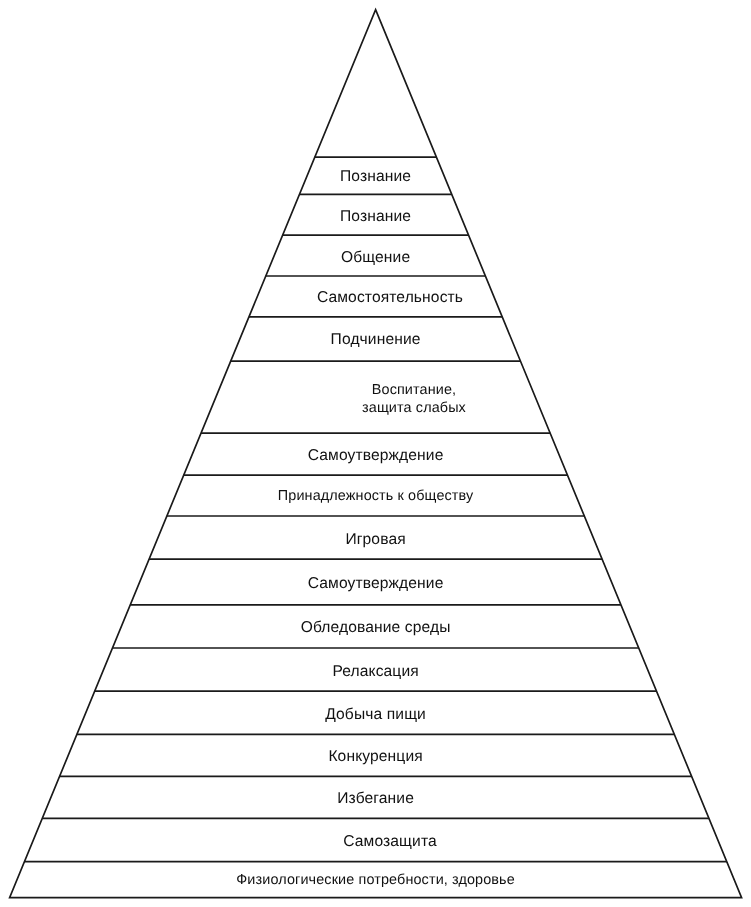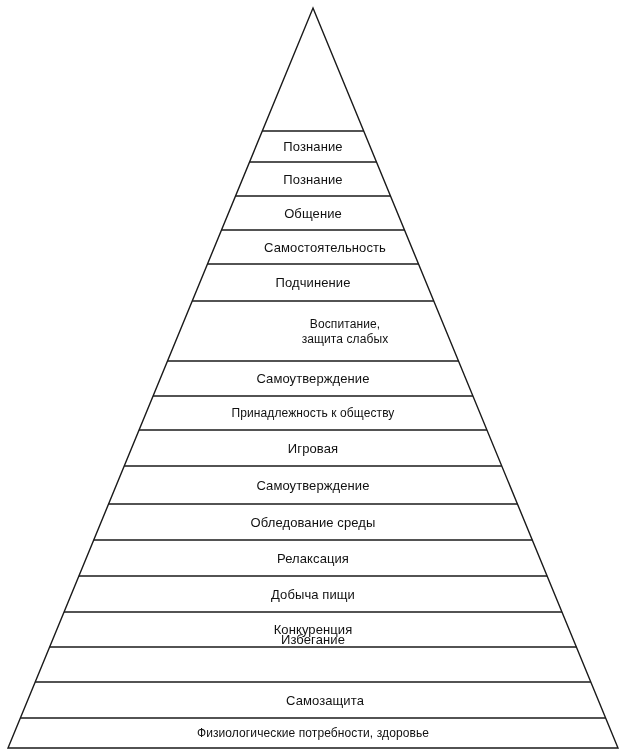--- a/index.html
+++ b/index.html
@@ -83,17 +83,17 @@
       <div class="tier-label small" style="top: 317px; padding-left: 32px;">Воспитание,
 защита слабых</div>
       <div class="tier-label" style="top: 371px;">Самоутверждение</div>
       <div class="tier-label small" style="top: 406px;">Принадлежность к обществу</div>
       <div class="tier-label" style="top: 440.5px;">Игровая</div>
       <div class="tier-label" style="top: 477.5px;">Самоутверждение</div>
       <div class="tier-label" style="top: 514.5px;">Обледование среды</div>
       <div class="tier-label" style="top: 550.5px;">Релаксация</div>
       <div class="tier-label" style="top: 622px;">Конкуренция</div>
       <div class="tier-label" style="top: 586.5px;">Добыча пищи</div>
-      <div class="tier-label" style="top: 632px;">Избегание</div>
+      <div class="tier-label" style="top: 657px;">Избегание</div>
       <div class="tier-label" style="top: 692.5px; padding-left: 12px;">Самозащита</div>
       <div class="tier-label small" style="top: 726px; text-align: center;">Физиологические потребности, здоровье</div>
     </div>
 </div>
 
 </body></html>

